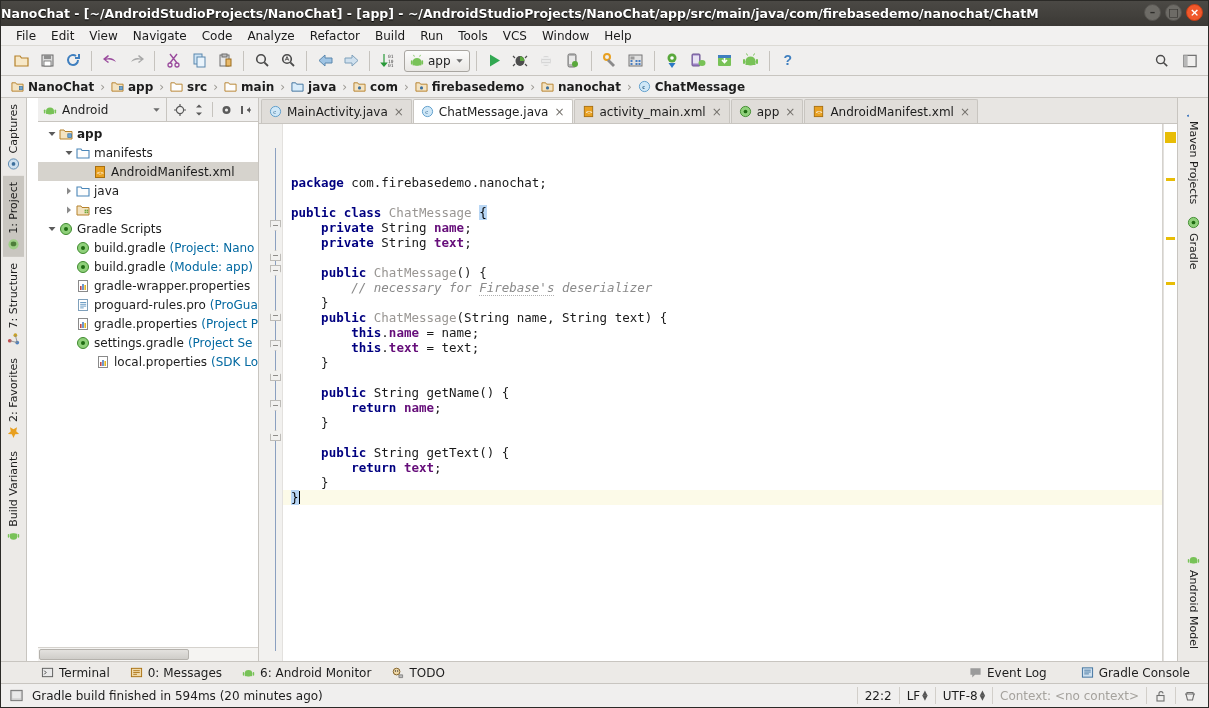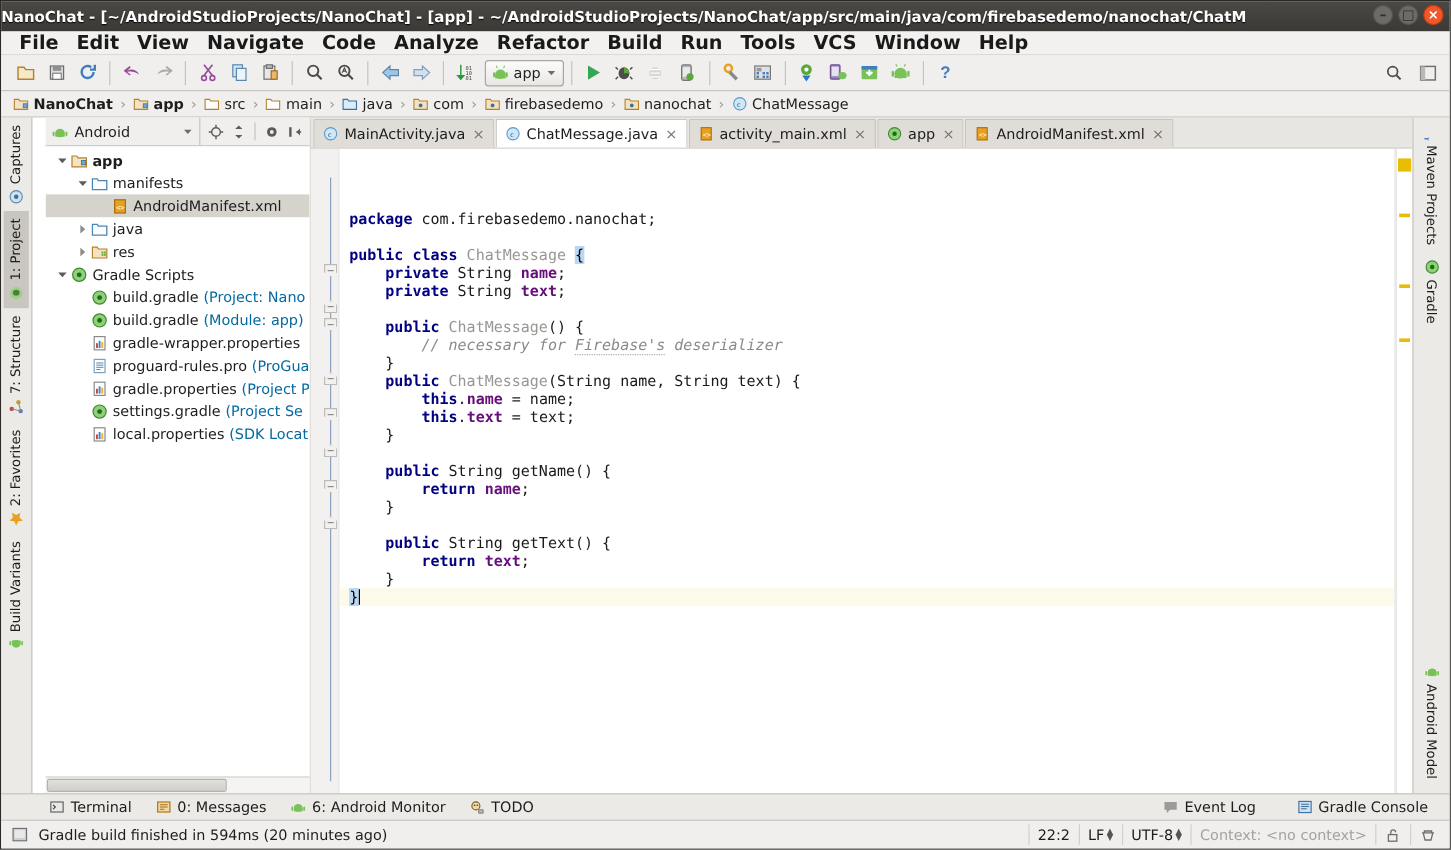--- a/index.html
+++ b/index.html
@@ -47,23 +47,22 @@
 
   
   .menubar {
     height: 20px; background: #f2f1f0;
     border-bottom: 1px solid #dcdad5;
     display: flex; align-items: center;
     padding-left: 8px; gap: 1px;
     flex: none;
   }
   .menu-item {
-    padding: 2px 7px; font-size: 16px; color: #1a1a1a;
+    padding: 2px 7px; font-size: 12px; color: #1a1a1a;
     cursor: default;
-    font-weight: bold;
   }
 
   
   .toolbar {
     height: 30px; background: #f0efee;
     border-bottom: 1px solid #c8c5c0;
     display: flex; align-items: center;
     padding: 0 8px; gap: 2px; flex: none;
     position: relative;
   }
@@ -81,21 +80,21 @@
   }
   .toolbar-right { position: absolute; right: 6px; display: flex; gap: 4px; }
 
   
   .breadcrumb {
     height: 22px; background: #f0efee;
     border-bottom: 1px solid #c8c5c0;
     display: flex; align-items: center; padding-left: 8px;
     font-size: 12px; color: #1d1d1d; flex: none;
   }
-  .crumb { display: flex; align-items: center; gap: 4px; padding: 0 2px; }
+  .crumb { display: flex; align-items: center; gap: 4px; padding: 0 2px; font-weight: bold; }
   .crumb.bold { font-weight: bold; }
   .crumb-sep { color: #9a9792; margin: 0 4px; font-size: 12px; }
 
   
   .bodyrow { flex: 1; display: flex; min-height: 0; }
 
   
   .strip {
     width: 26px; background: #eceae7;
     border-right: 1px solid #c8c5c0;
@@ -793,21 +792,21 @@
             <span class="twist"></span>
             <span class="tico">
               <svg width="14" height="14" viewBox="0 0 14 14">
                 <circle cx="7" cy="7" r="5.5" fill="#8fd07a" stroke="#3f8a2e"></circle>
                 <circle cx="7" cy="7" r="2" fill="#1f6b12"></circle>
               </svg>
             </span>
             <span class="tlabel">settings.gradle</span>
             <span class="tdim">(Project Se</span>
           </div>
-          <div class="trow" style="padding-left: 25px;">
+          <div class="trow" style="padding-left: 25px; margin-left: 20px;">
             <span class="twist"></span>
             <span class="tico">
               <svg width="14" height="14" viewBox="0 0 14 14">
                 <rect x="2.5" y="1.5" width="9" height="11" fill="#fff" stroke="#8a8a8a"></rect>
                 <rect x="4" y="7" width="1.6" height="4" fill="#c14a4a"></rect>
                 <rect x="6.2" y="5" width="1.6" height="6" fill="#4a7fc1"></rect>
                 <rect x="8.4" y="6" width="1.6" height="5" fill="#e8b920"></rect>
               </svg>
             </span>
             <span class="tlabel">local.properties</span>

